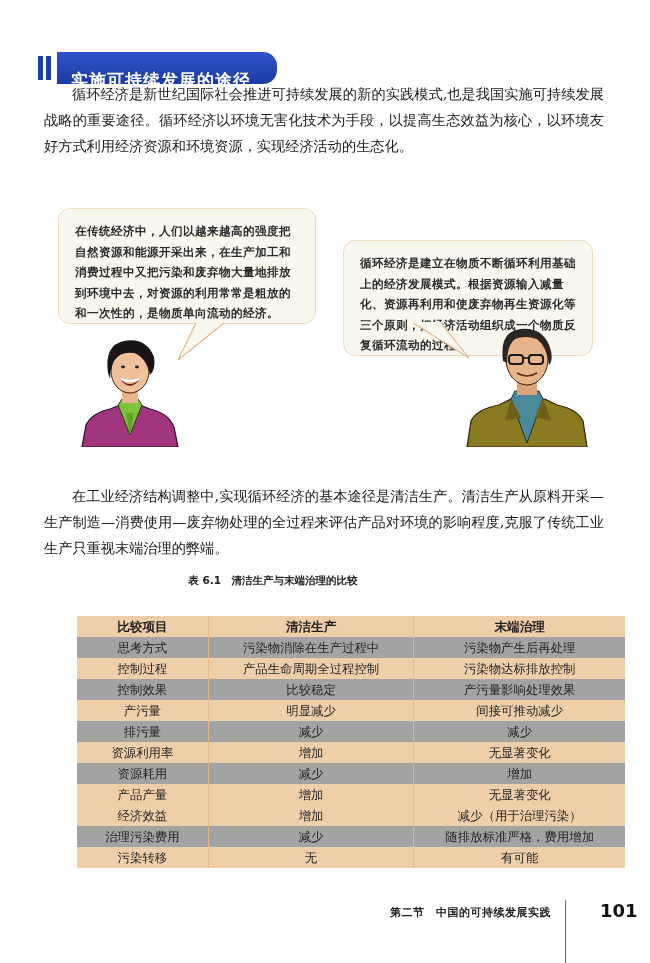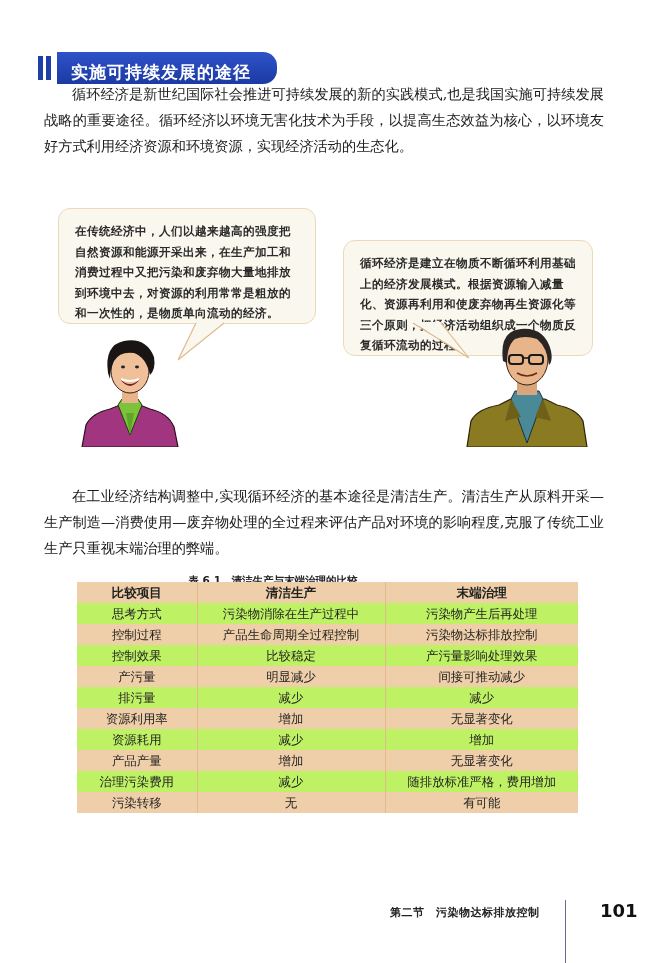--- a/index.html
+++ b/index.html
@@ -2,21 +2,21 @@
 <html><head>
 <meta charset="utf-8">
 <style>
   * { margin: 0; padding: 0; box-sizing: border-box; }
   html, body { width: 650px; height: 963px; background: #ffffff; overflow: hidden; }
   body { position: relative; font-family: "DejaVu Serif", "Liberation Serif", serif; color: #1a1a1a; }
 
   .section-heading { position: absolute; left: 38px; top: 56px; height: 24px; display: flex; align-items: center; }
   .heading-bar { width: 5px; height: 24px; background: #1f3fa8; margin-right: 3px; }
   .heading-pill {
-    height: 32px; margin-left: 3px; padding: 8px 26px 0 14px;
+    height: 32px; margin-left: 3px; padding: 16px 26px 0 14px;
     background: linear-gradient(180deg, #2d52c9 0%, #1d3aa3 100%);
     color: #ffffff; font-family: "DejaVu Sans", "Liberation Sans", sans-serif; font-weight: bold;
     font-size: 17px; line-height: 24px; letter-spacing: 1px;
     border-radius: 0 14px 14px 0; white-space: nowrap;
   }
 
   .para { position: absolute; left: 44px; width: 560px; font-size: 14.2px; line-height: 26px; text-indent: 28px; text-align: justify; }
   .para-1 { top: 81px; }
   .para-2 { top: 483px; }
 
@@ -32,28 +32,28 @@
   .tail { position: absolute; }
 
   .person { position: absolute; }
   .person-left { left: 80px; top: 335px; width: 100px; height: 112px; }
   .person-right { left: 465px; top: 325px; width: 125px; height: 122px; }
 
   .table-caption {
     position: absolute; left: 0; width: 546px; top: 574px; text-align: center;
     font-family: "DejaVu Sans", "Liberation Sans", sans-serif; font-weight: bold; font-size: 10.5px; color: #222;
   }
-  .cmp-table { position: absolute; left: 77px; top: 582px; width: 501px; border-collapse: collapse; }
+  .cmp-table { position: absolute; left: 77px; top: 616px; width: 548px; border-collapse: collapse; }
   .cmp-table th, .cmp-table td {
     height: 21px; padding: 0; text-align: center; font-size: 12.4px; line-height: 21px; color: #1f1f1f;
     border-right: 1px solid #e4b98c;
   }
   .cmp-table th:last-child, .cmp-table td:last-child { border-right: none; margin-left: 20px; }
   .cmp-table th { font-family: "DejaVu Sans", "Liberation Sans", sans-serif; font-weight: bold; background: #efcfa9; font-size: 12.6px; }
-  .cmp-table tr.odd td { background: #bef264; }
+  .cmp-table tr.odd td { background: #a3a3a3; }
   .cmp-table tr.even td { background: #efcfa9; }
   .col1 { width: 120px; } .col2 { width: 188px; } .col3 { width: 193px; }
 
   .footer-text {
     position: absolute; left: 390px; top: 905px; font-family: "DejaVu Sans", "Liberation Sans", sans-serif;
     font-weight: bold; font-size: 11px; color: #222; letter-spacing: 0.5px; white-space: nowrap;
   }
   .footer-rule { position: absolute; left: 565px; top: 900px; width: 1px; height: 63px; background: #6a6a8a; }
   .page-number {
     position: absolute; left: 572px; top: 900px; font-family: "DejaVu Sans", "Liberation Sans", sans-serif;
@@ -159,28 +159,33 @@
     <tr class="odd">
       <td>资源耗用</td>
       <td>减少</td>
       <td>增加</td>
     </tr>
     <tr class="even">
       <td>产品产量</td>
       <td>增加</td>
       <td>无显著变化</td>
     </tr>
+    <tr class="even">
+      <td>经济效益</td>
+      <td>增加</td>
+      <td>减少（用于治理污染）</td>
+    </tr>
     <tr class="odd">
       <td>治理污染费用</td>
       <td>减少</td>
       <td>随排放标准严格，费用增加</td>
     </tr>
     <tr class="even">
       <td>污染转移</td>
       <td>无</td>
       <td>有可能</td>
     </tr>
   </tbody>
 </table>
 
-<div class="footer-text">第二节　污染物达标排放控制</div>
+<div class="footer-text">第二节　中国的可持续发展实践</div>
 <div class="footer-rule"></div>
 <div class="page-number">101</div>
 
 </body></html>

